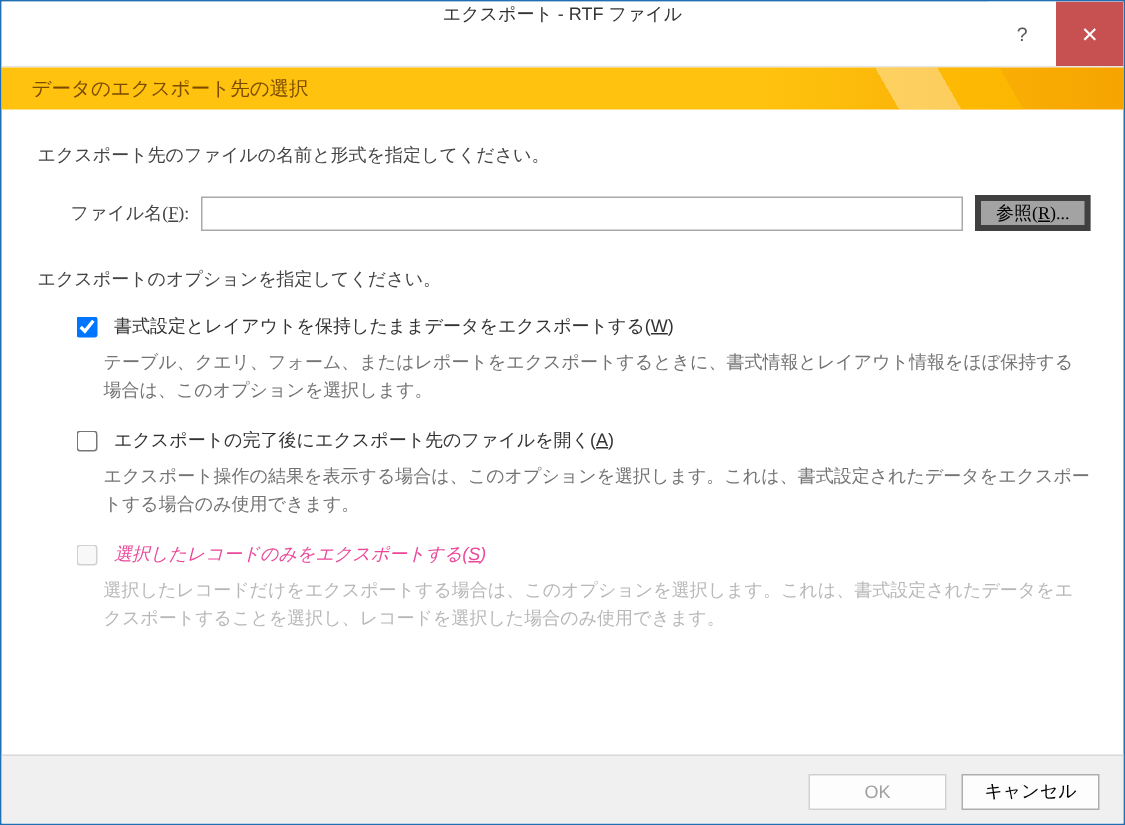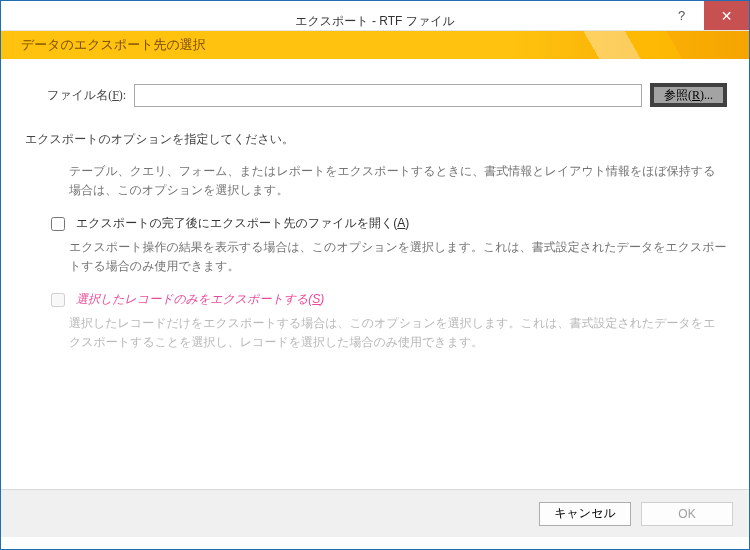--- a/index.html
+++ b/index.html
@@ -7,24 +7,24 @@
     margin: 0;
     font-family: "Meiryo UI", "MS UI Gothic", "Yu Gothic UI", sans-serif;
     font-size: 12px;
     background: #fff;
     width: 750px;
     height: 550px;
     overflow: hidden;
     border: 1px solid #1f6fb2;
   }
   .titlebar {
-    height: 30px;
+    height: 44px;
     background: #ffffff;
     display: flex;
-    align-items: flex-end;
+    align-items: flex-start;
     border-bottom: 1px solid #e5e5e5;
     position: relative;
   }
   .titlebar .title {
     flex: 1;
     text-align: center;
     color: #333;
     font-size: 12px;
   }
   .titlebar .controls {
@@ -143,48 +143,55 @@
     <div class="tb-btn tb-help">?</div>
     <div class="tb-btn tb-close">✕</div>
   </div>
 </div>
 
 <div class="banner">
   <span>データのエクスポート先の選択</span>
 </div>
 
 <div class="content">
+  <div class="instruction">エクスポート先のファイルの名前と形式を指定してください。</div>
 
   <div class="file-row">
     <label>
       <span>ファイル名(</span><span class="underline-key">F</span><span>):</span>
     </label>
     <input type="text" value="" style="">
     <button class="browse-btn">
       <span>参照(</span><span class="underline-key">R</span><span>)...</span>
     </button>
   </div>
 
   <div class="section-label">エクスポートのオプションを指定してください。</div>
 
+  <div class="opt">
+    <input type="checkbox" checked="" style="">
+    <span class="opt-label">
+      <span>書式設定とレイアウトを保持したままデータをエクスポートする(</span><span class="underline-key">W</span><span>)</span>
+    </span>
+  </div>
   <div class="opt-desc">テーブル、クエリ、フォーム、またはレポートをエクスポートするときに、書式情報とレイアウト情報をほぼ保持する場合は、このオプションを選択します。</div>
 
   <div class="opt">
     <input type="checkbox" style="">
     <span class="opt-label">
       <span>エクスポートの完了後にエクスポート先のファイルを開く(</span><span class="underline-key">A</span><span>)</span>
     </span>
   </div>
   <div class="opt-desc">エクスポート操作の結果を表示する場合は、このオプションを選択します。これは、書式設定されたデータをエクスポートする場合のみ使用できます。</div>
 
   <div class="opt disabled">
     <input type="checkbox" disabled="" style="">
     <span class="opt-label">
       <span>選択したレコードのみをエクスポートする(</span><span class="underline-key">S</span><span>)</span>
     </span>
   </div>
   <div class="opt-desc">選択したレコードだけをエクスポートする場合は、このオプションを選択します。これは、書式設定されたデータをエクスポートすることを選択し、レコードを選択した場合のみ使用できます。</div>
 </div>
 
 <div class="footer">
+  <button disabled="">OK</button>
   <button>キャンセル</button>
-  <button disabled="">OK</button>
 </div>
 
 </body></html>

